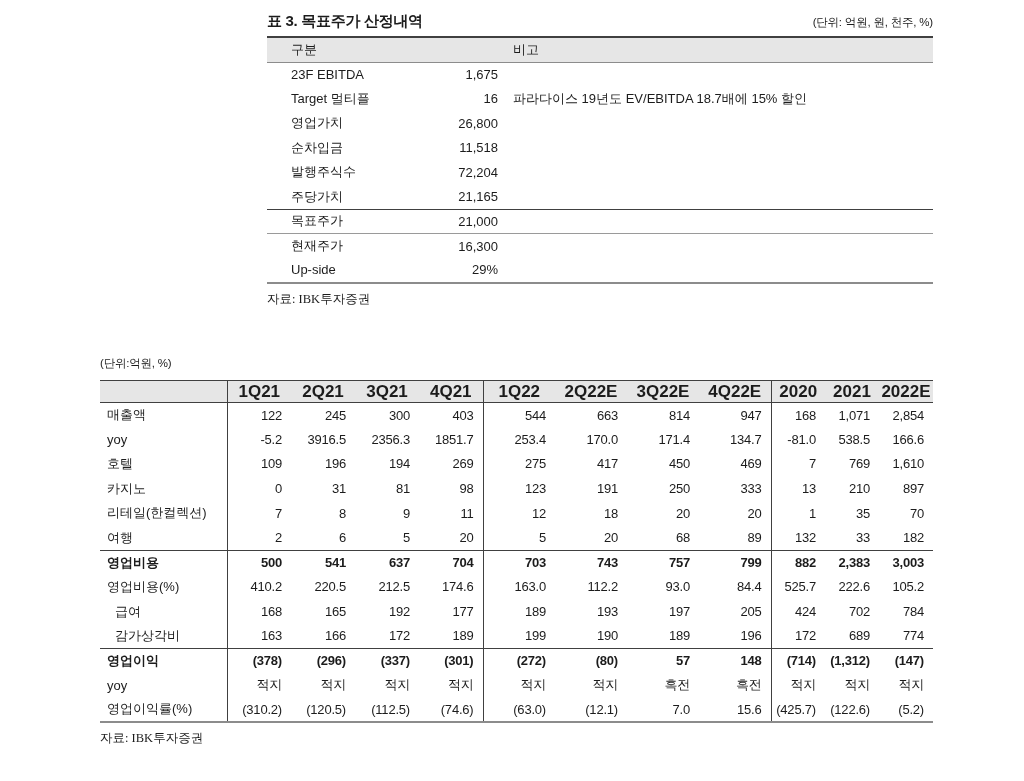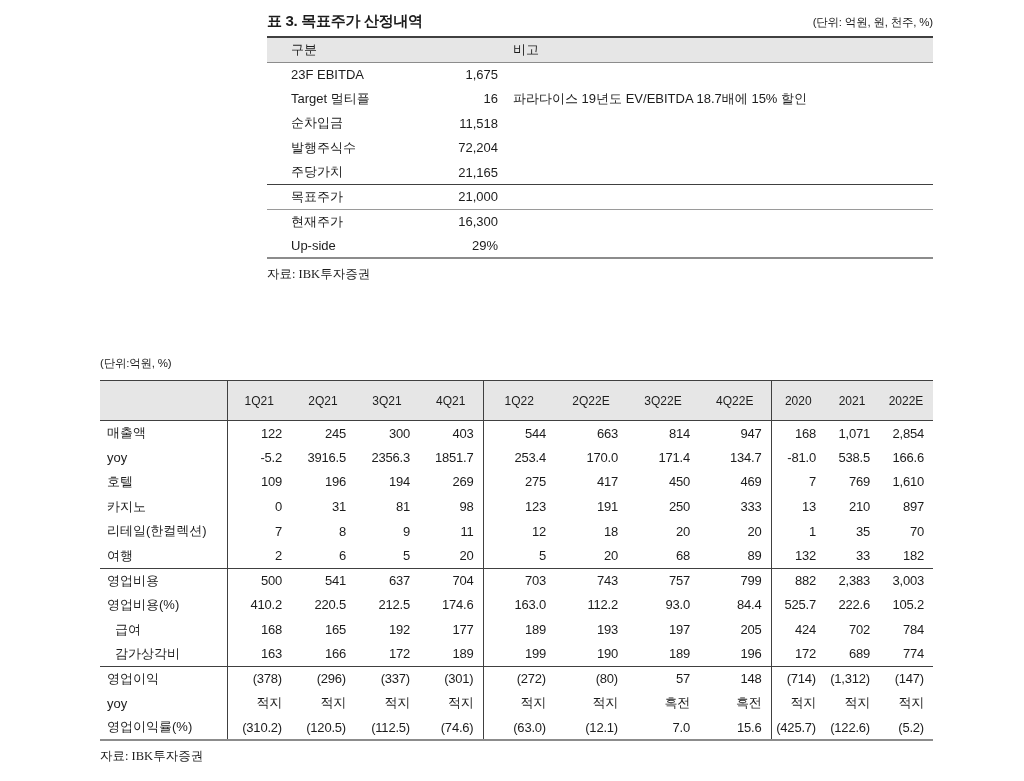--- a/index.html
+++ b/index.html
@@ -29,30 +29,30 @@
   .tbl3 .lbl  { text-align:left; padding-left:24px; }
   .tbl3 td { height:24.5px; font-size:13px; }
   .tbl3 .val  { text-align:right; padding-right:2px; }
   .tbl3 .note { text-align:left; padding-left:13px; }
   .tbl3 tr.rule-dark  td { border-top:1.5px solid var(--rule-dark,#404040); }
   .tbl3 tr.rule-light td { border-top:1px solid var(--rule-light,#9a9a9a); }
 
   
   .tbl4 { border-top:1.5px solid var(--rule-dark,#404040); border-bottom:2.5px solid var(--rule-mid,#8c8c8c); }
   .tbl4 thead th {
-    background:var(--header-bg,#e6e6e6); height:40px; font-weight:400; font-size:12px;
+    background:var(--header-bg,#e6e6e6); height:22px; font-weight:700; font-size:17px;
     border-bottom:1.5px solid var(--rule-dark,#404040);
   }
   .tbl4 th.num { text-align:center; }
   .tbl4 td { height:24.6px; font-size:13px; }
   .tbl4 td.num { text-align:right; padding-right:9px; letter-spacing:-0.2px; }
   .tbl4 .lbl { text-align:left; padding-left:7px; }
   .tbl4 .lbl.indent { padding-left:15px; }
   .tbl4 .grp { border-left:1px solid var(--rule-dark,#4a4a4a); }
-  .tbl4 tr.rule-dark td { border-top:1.5px solid var(--rule-dark,#404040); }
+  .tbl4 tr.rule-dark td { border-top:1.5px solid var(--rule-dark,#404040);font-weight:bold; }
 
   .t-source {
     margin-top:7px; font-size:12.5px;
     font-family:"Liberation Serif", serif;
   }
 </style>
 </head>
 <body style="--header-bg: #e6e6e6; --rule-dark: #404040; --rule-mid: #8c8c8c; --rule-light: #9a9a9a; --text: #1c1c1c;">
 
 <div class="page">
@@ -78,20 +78,25 @@
       <tbody id="t3-body">
           <tr>
             <td class="lbl">23F EBITDA</td>
             <td class="val">1,675</td>
             <td class="note"></td>
           </tr>
           <tr>
             <td class="lbl">Target 멀티플</td>
             <td class="val">16</td>
             <td class="note">파라다이스 19년도 EV/EBITDA 18.7배에 15% 할인</td>
+          </tr>
+          <tr>
+            <td class="lbl">영업가치</td>
+            <td class="val">26,800</td>
+            <td class="note"></td>
           </tr>
           <tr>
             <td class="lbl">순차입금</td>
             <td class="val">11,518</td>
             <td class="note"></td>
           </tr>
           <tr>
             <td class="lbl">발행주식수</td>
             <td class="val">72,204</td>
             <td class="note"></td>

